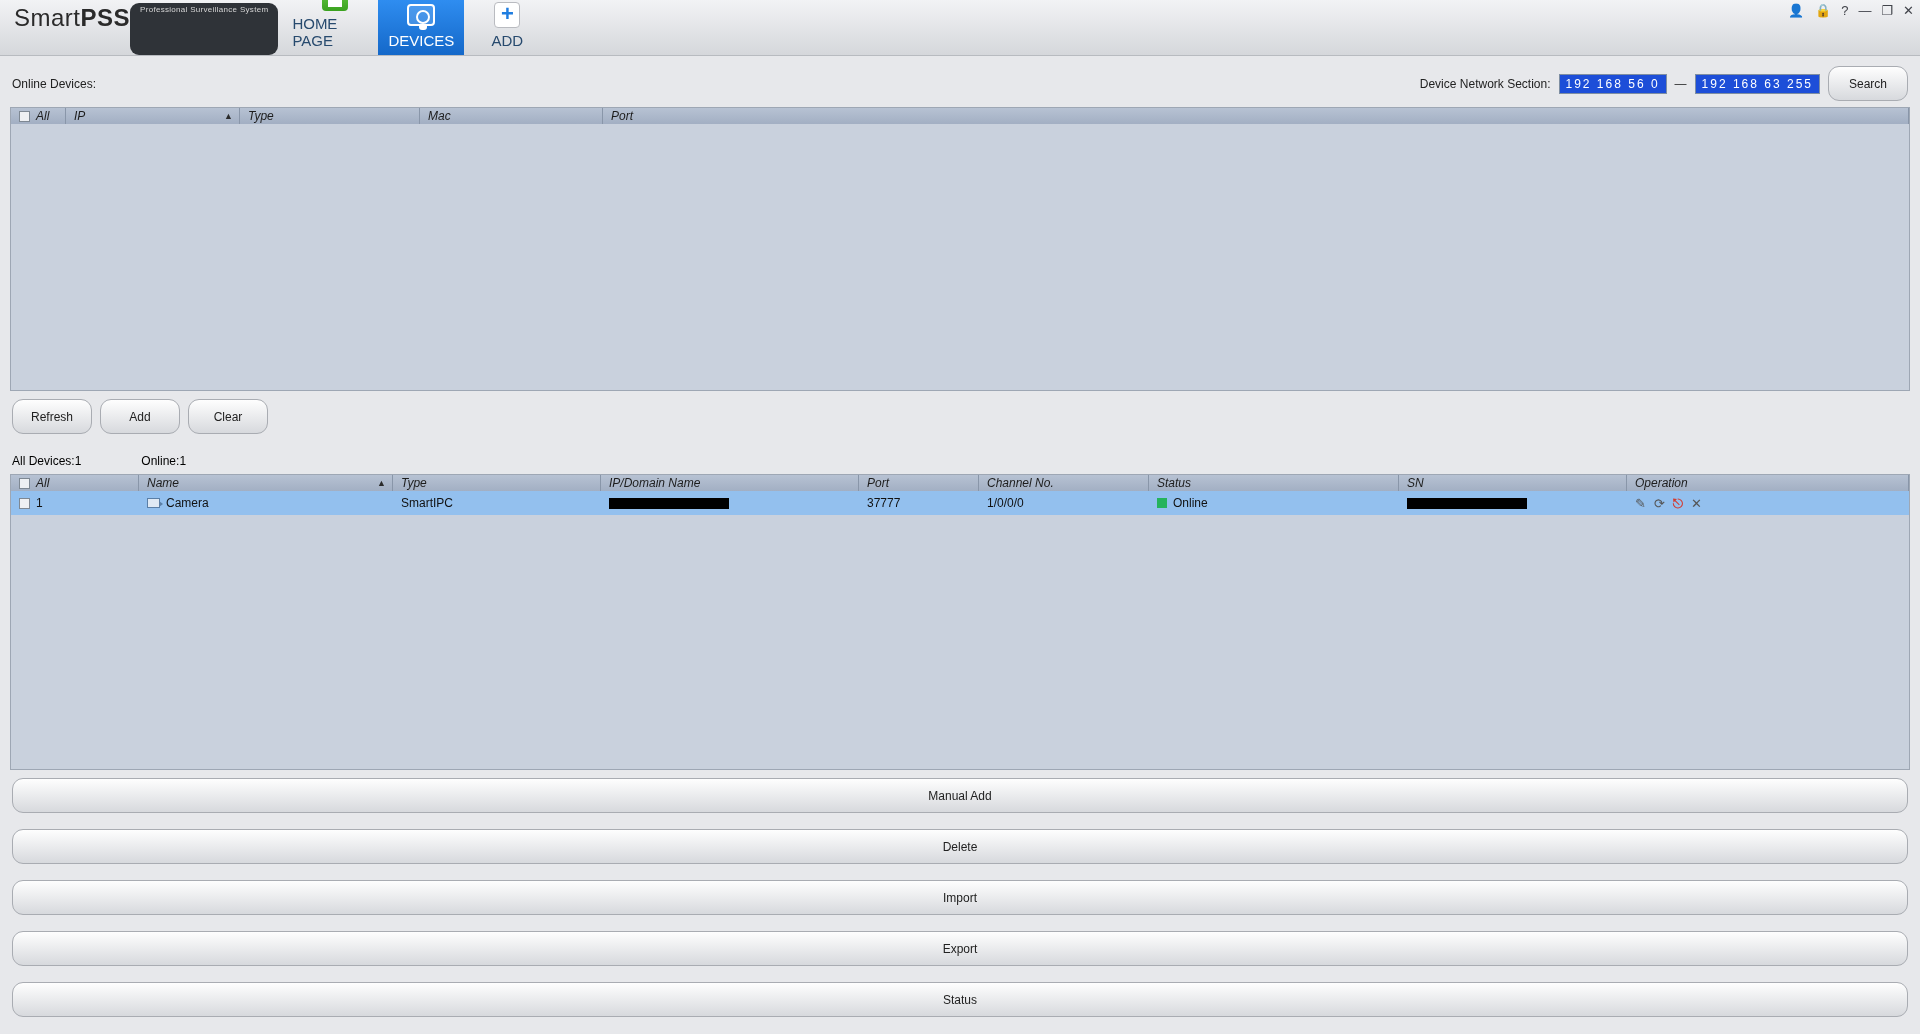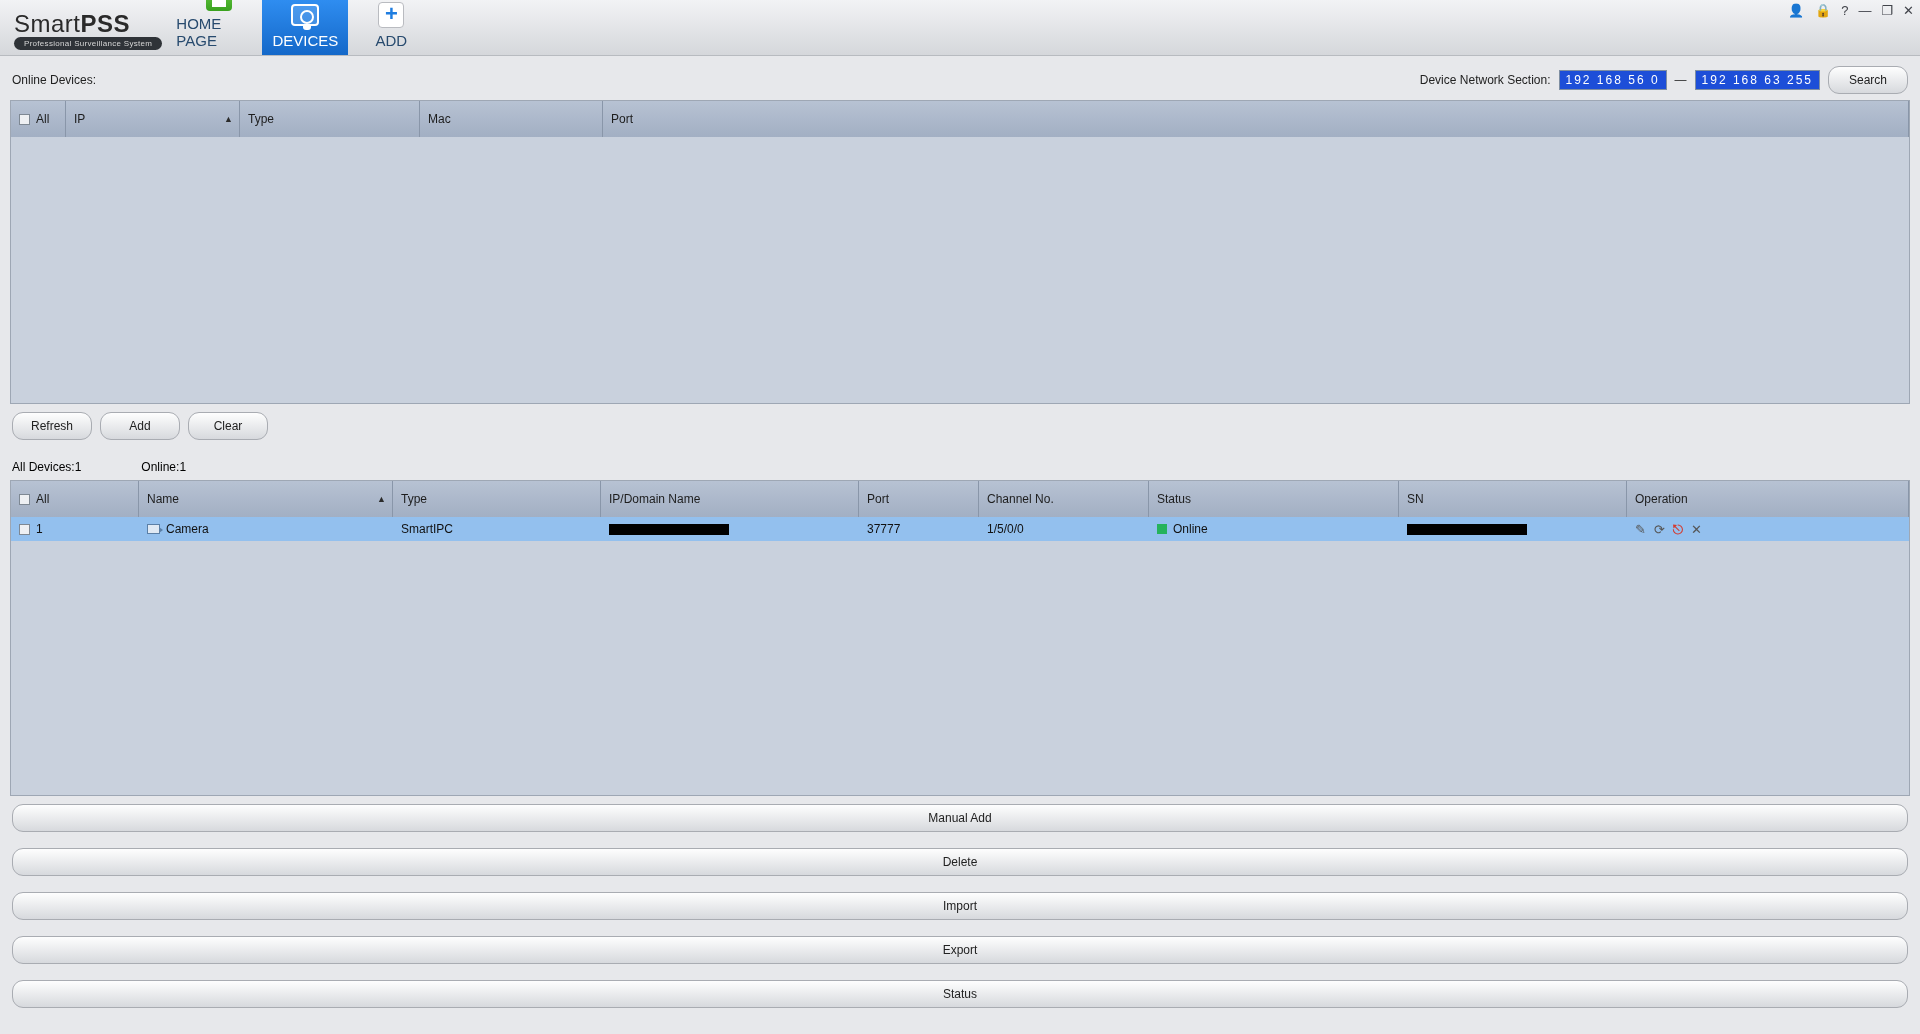--- a/index.html
+++ b/index.html
@@ -7,21 +7,21 @@
 
   
   .titlebar {
     height: 56px;
     background: linear-gradient(#f2f3f5, #d5d7db);
     border-bottom: 1px solid #b8bbc0;
     display: flex; align-items: stretch;
     position: relative;
   }
   .logo {
-    display: flex; flex-direction: column; justify-content: center;
+    display: flex; flex-direction: row; justify-content: center;
     padding: 4px 14px 0 14px;
   }
   .logo-main { font-size: 24px; color: #2a2a2a; font-weight: 500; letter-spacing: 0.5px; }
   .logo-main b { font-weight: 800; }
   .logo-sub {
     background: #2f3338; color: #d6d6d6; font-size: 8px; text-align: center;
     border-radius: 9px; padding: 2px 10px; margin-top: -1px; letter-spacing: .3px;
   }
 
   .tabs { display: flex; align-items: stretch; }
@@ -60,32 +60,32 @@
   }
   .net-section { display: flex; align-items: center; gap: 8px; }
   .net-section .lbl { color:#222; }
   .ip-box {
     background: #1d4ed8; color: #fff; padding: 2px 6px; font-size: 12px;
     border: 1px solid #7e8ea2; letter-spacing: 2px;
   }
   .dash { color:#333; }
 
   .btn {
-    min-width: 80px; height: 28px;
+    min-width: 80px; height: 35px;
     background: linear-gradient(#fefefe,#d7d9dd);
     border: 1px solid #a9acb2; border-radius: 11px;
     font-size: 12px; color: #222;
     display: inline-flex; align-items: center; justify-content: center;
     cursor: pointer;
     padding: 0 14px;
   }
 
   
   .panel { margin: 0 10px; border: 1px solid #9ea7b4; background: #c9d1dd; }
-  .thead { display:flex; background: linear-gradient(#b7c2d3,#a2afc3); height: 36px; }
+  .thead { display:flex; background: linear-gradient(#b7c2d3,#a2afc3); height: 16px; font-style: italic; }
   .th { border-right: 1px solid #8996a9; display:flex; align-items:center; padding:0 8px; font-size:12px; color:#1d1d1d; position:relative; }
   .th .sort { position:absolute; right:6px; font-size:9px; color:#2b2b2b; }
   .tbody-online { height: 266px; background:#c9d1dd; }
 
   .c-chk   { width:55px; gap:6px; }
   .c-ip    { width:174px; }
   .c-type1 { width:180px; }
   .c-mac   { width:183px; }
   .c-port1 { flex:1; }
 
@@ -255,21 +255,21 @@
       <div class="cell d-type">
           <span>SmartIPC</span>
         </div>
       <div class="cell d-ipd">
           <span class="redact" style="width:120px"></span>
         </div>
       <div class="cell d-port">
           <span>37777</span>
         </div>
       <div class="cell d-chn">
-          <span>1/5/0/0</span>
+          <span>1/0/0/0</span>
         </div>
       <div class="cell d-stat">
         <span class="stat-dot"></span>
         <span>Online</span>
       </div>
       <div class="cell d-sn">
           <span class="redact" style="width:120px"></span>
         </div>
       <div class="cell d-op">
         <div class="op-icons">

